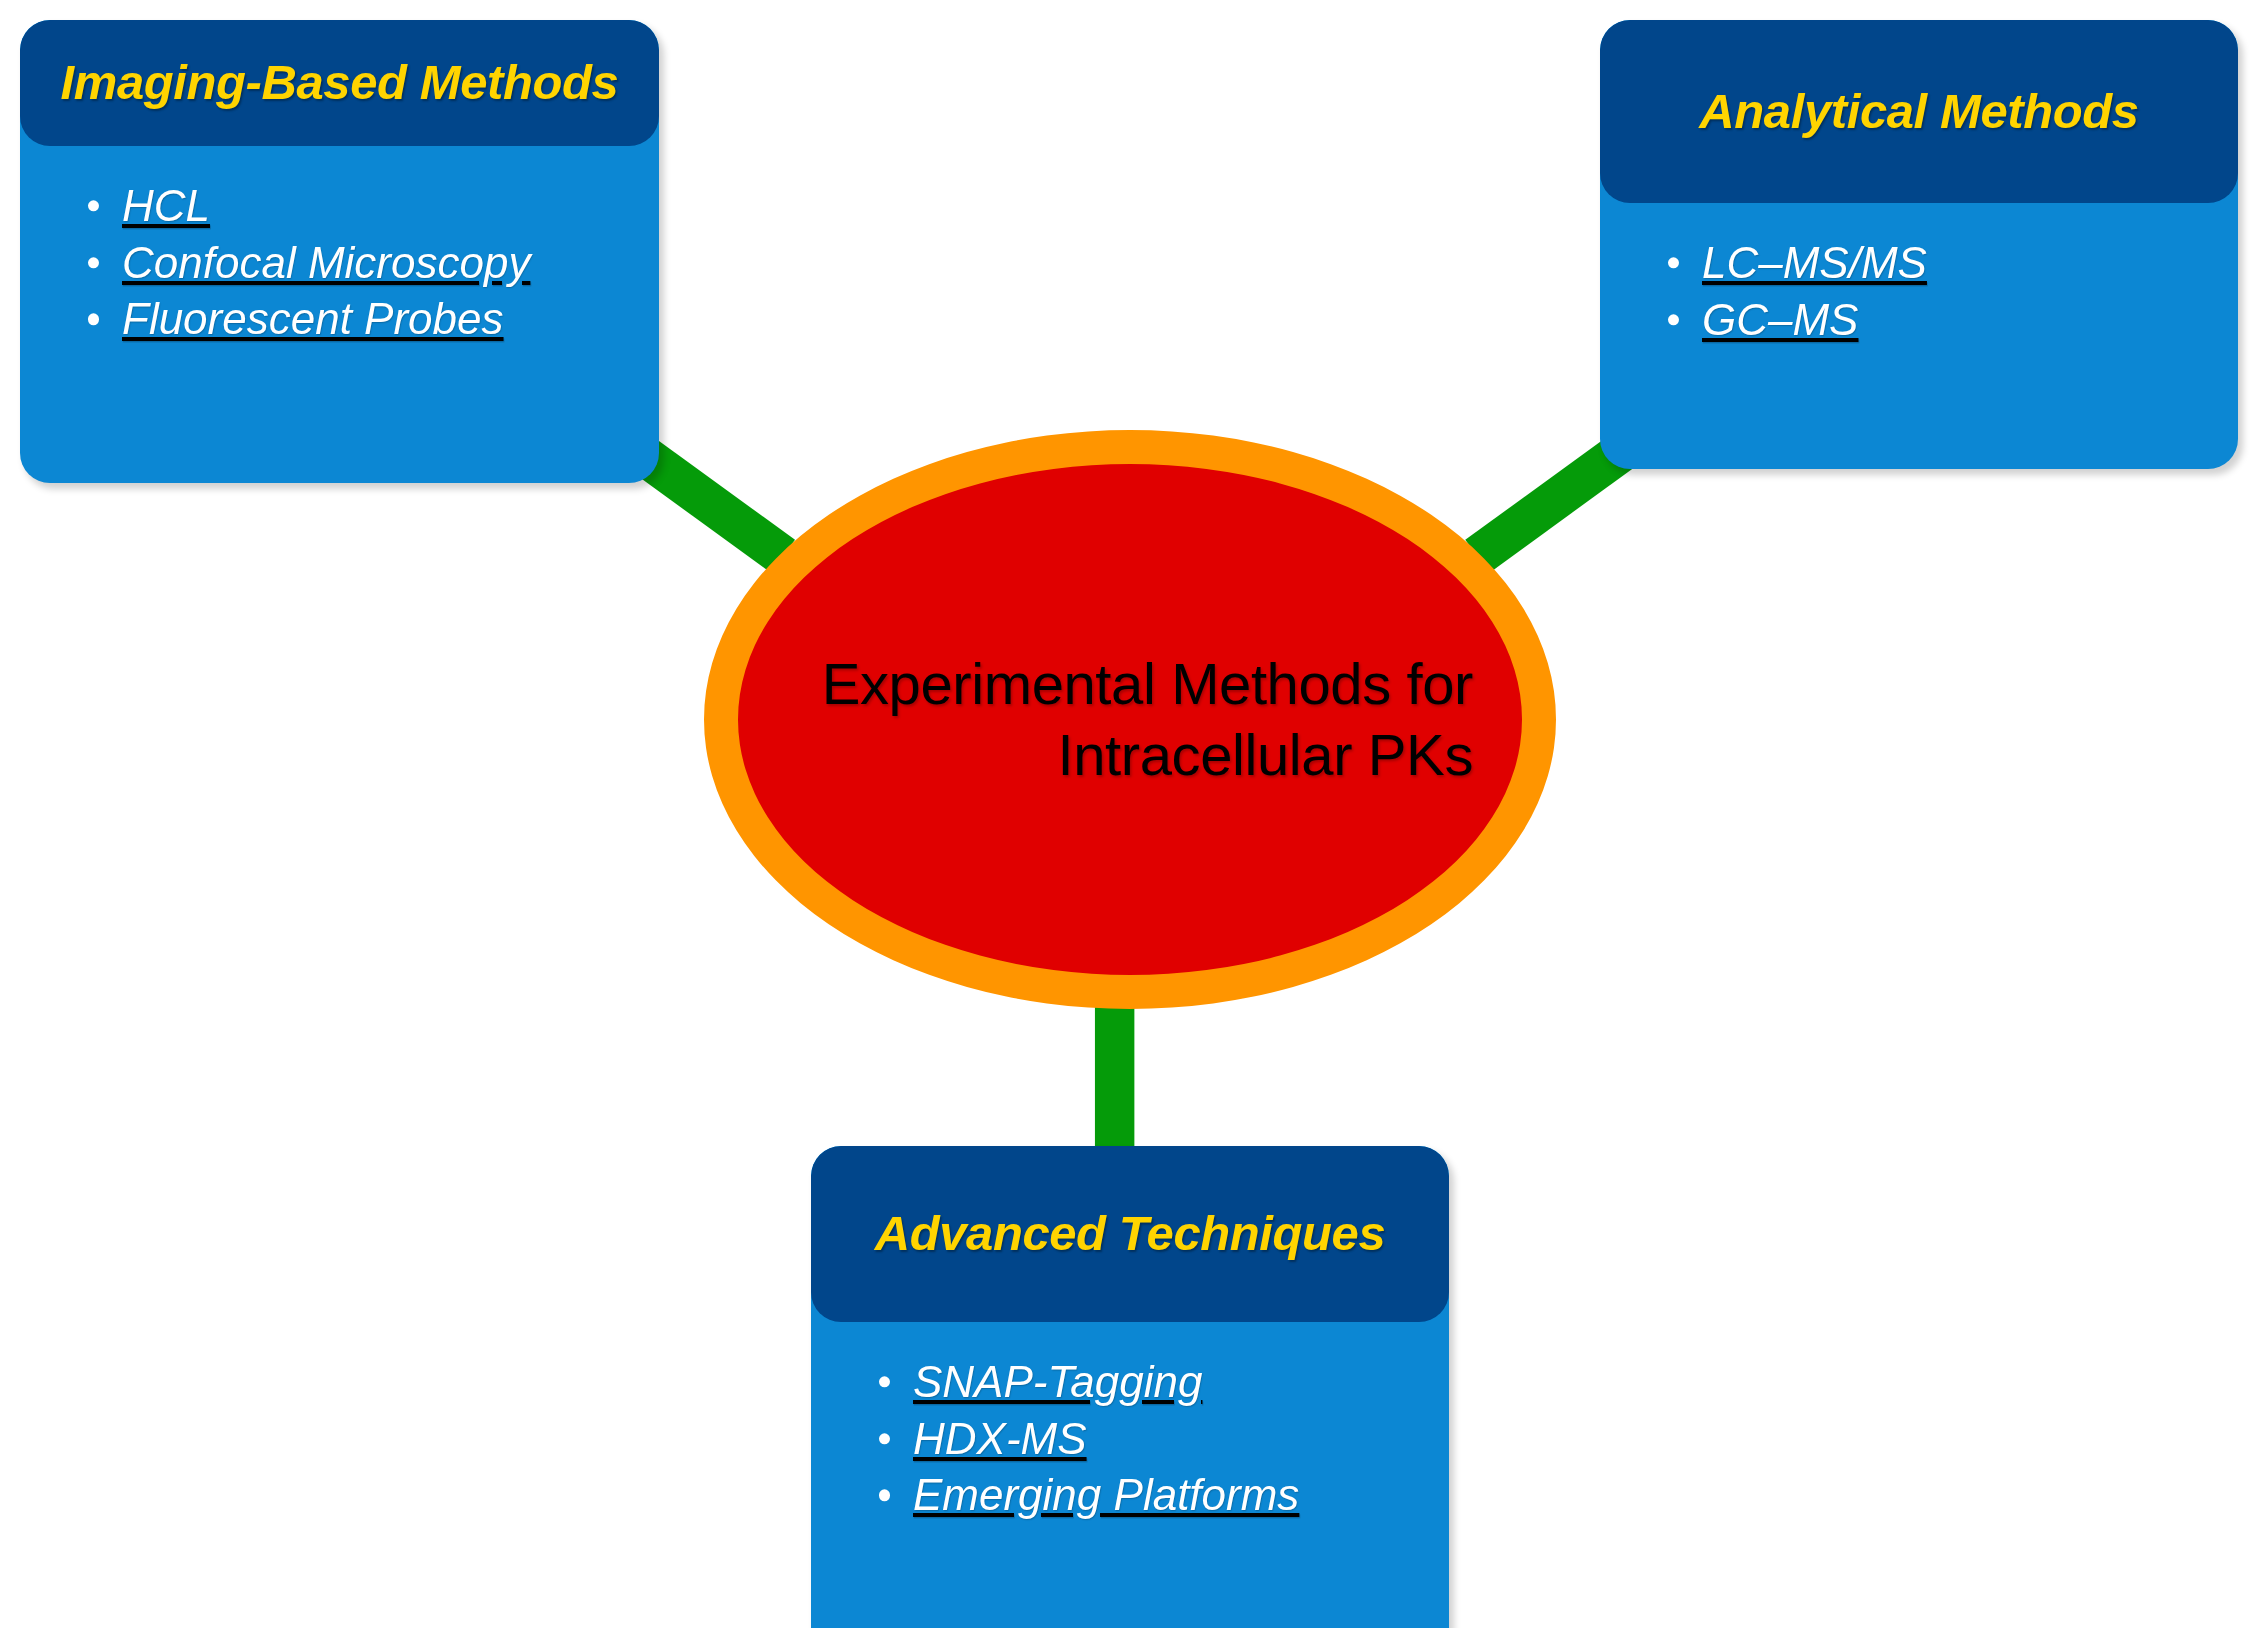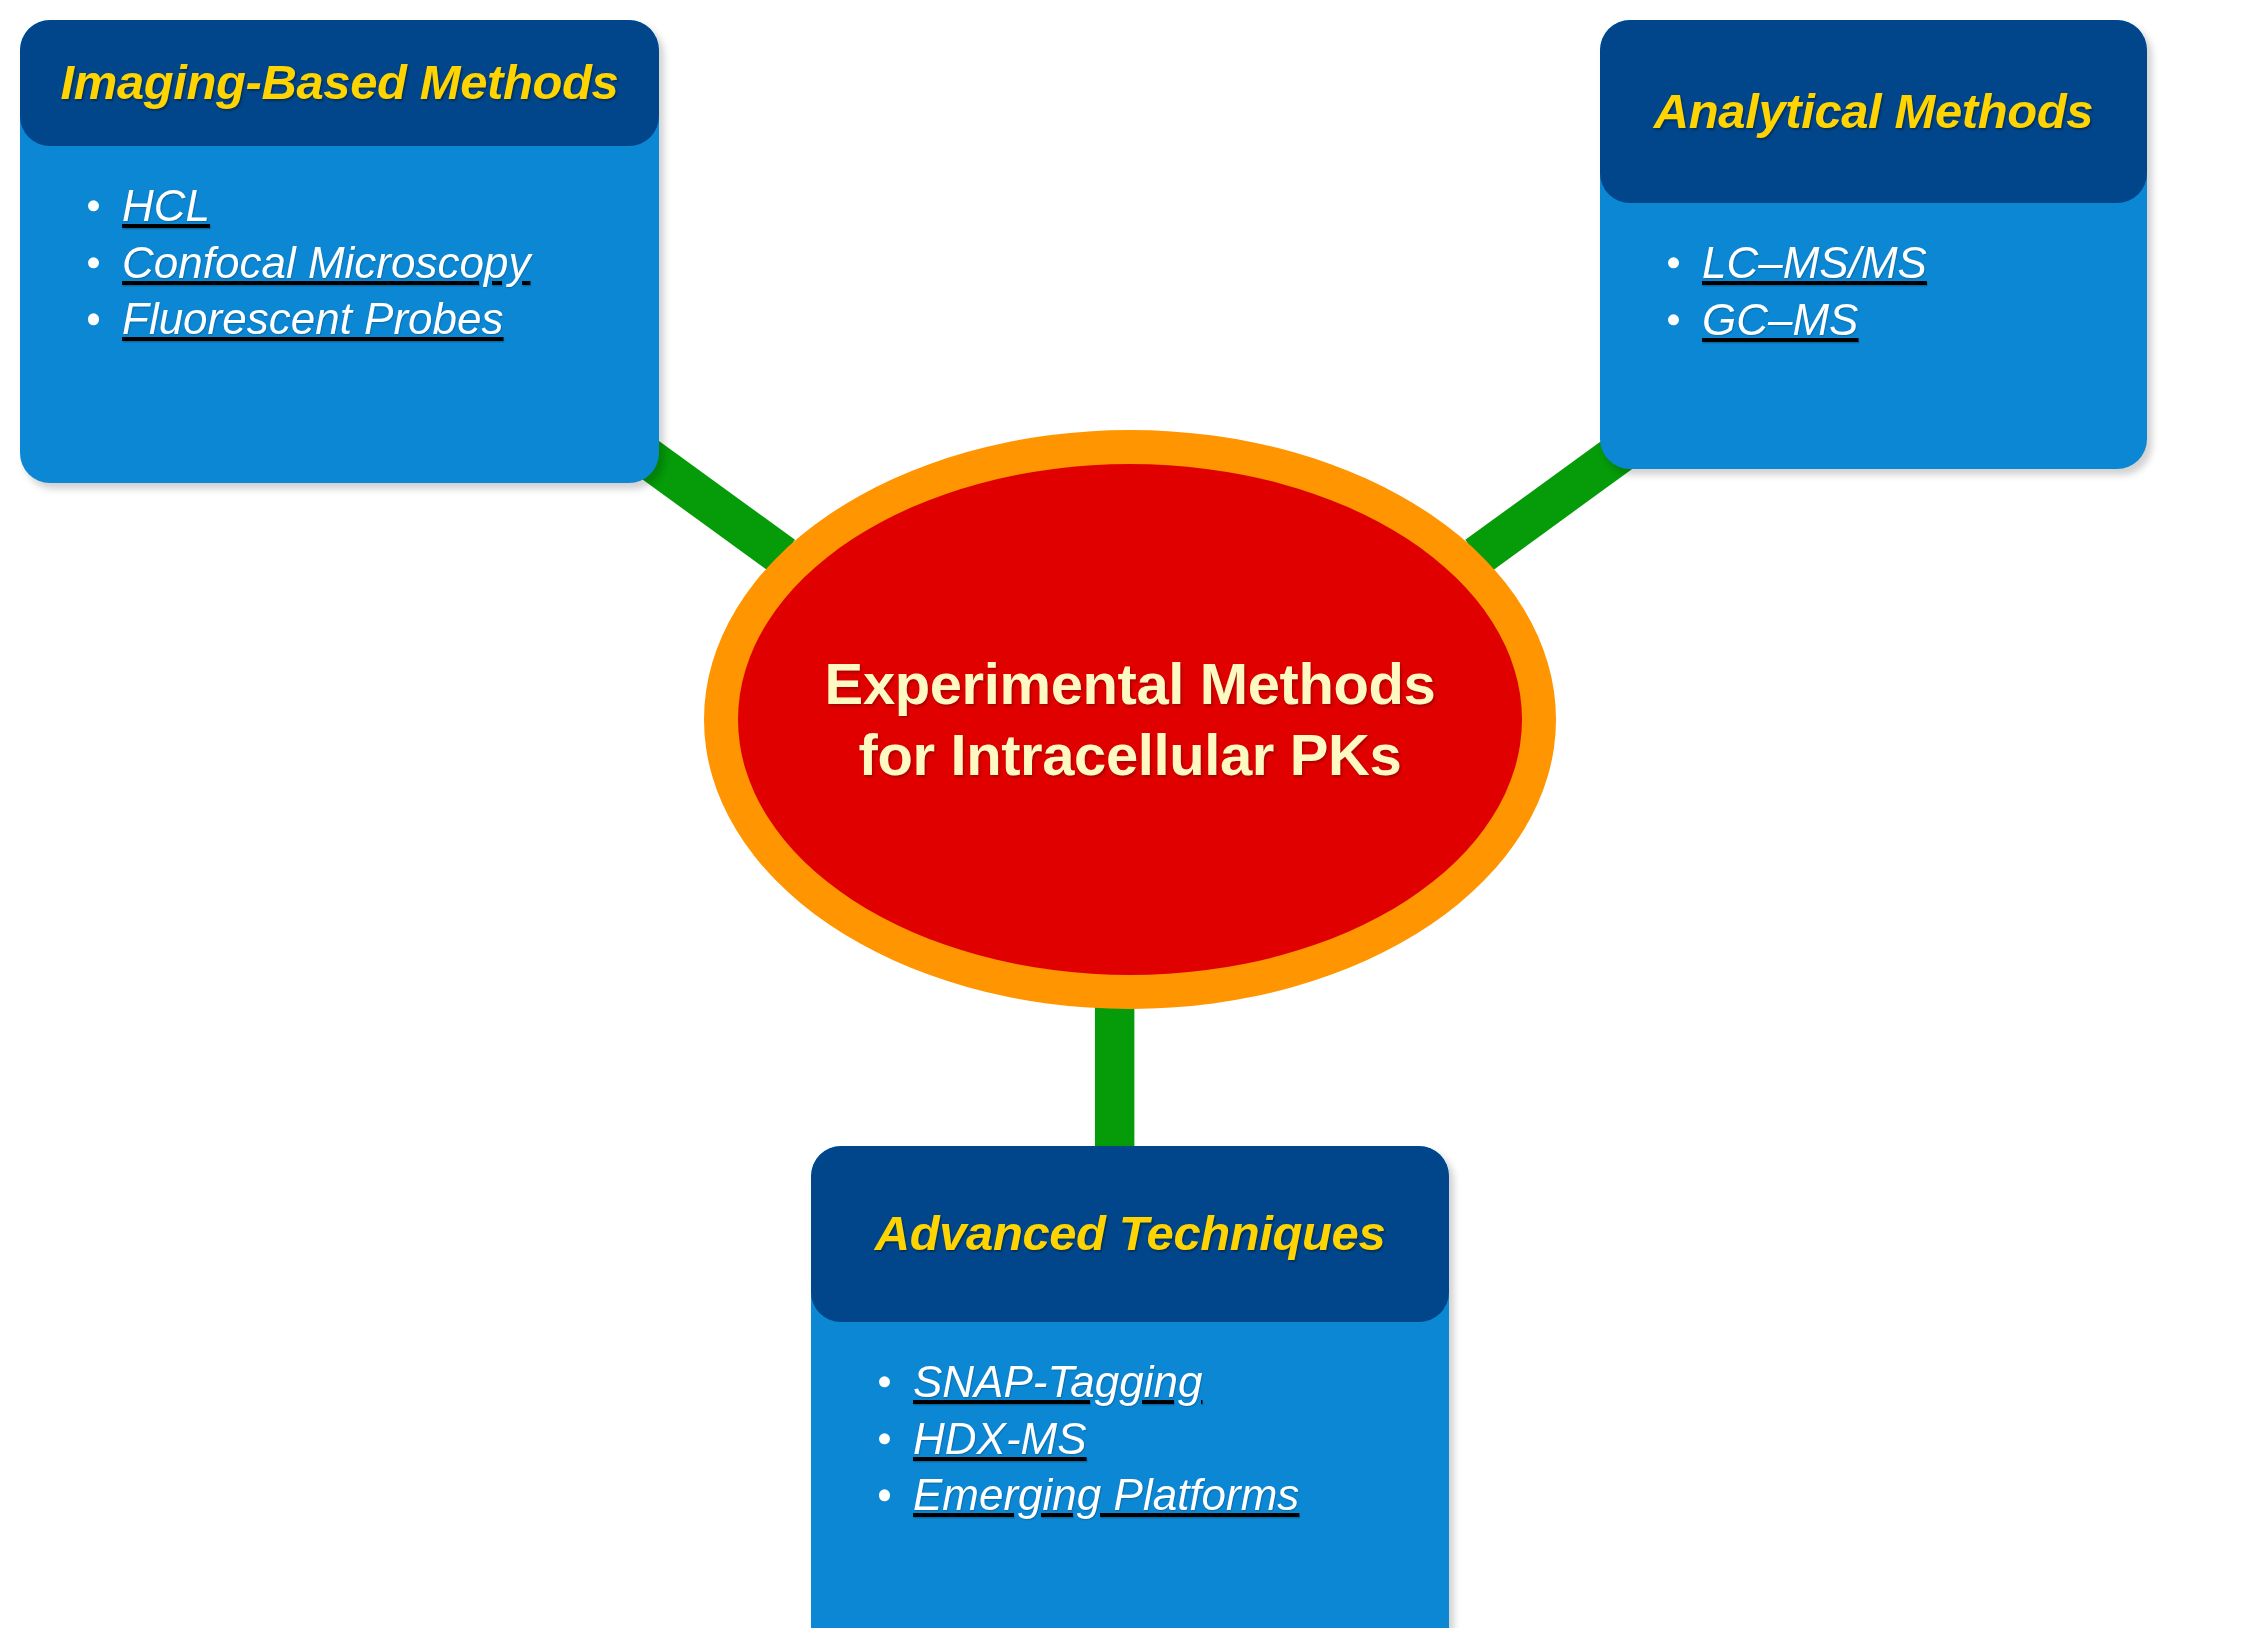--- a/index.html
+++ b/index.html
@@ -93,21 +93,21 @@
   #card-imaging {
     left: 20px; top: 20px;
     width: 639px; height: 463px;
   }
   #card-imaging .card-header { height: 126px; padding: 0 38px; }
   #card-imaging .card-title { font-size: 49px; }
   #card-imaging .bullet-item { font-size: 44px; margin-bottom: 12.7px; }
 
   #card-analytical {
     left: 1600px; top: 20px;
-    width: 547px; height: 449px;
+    width: 638px; height: 449px;
   }
   #card-analytical .card-header { height: 183px; padding: 0 27px; }
   #card-analytical .card-title { font-size: 49px; }
   #card-analytical .bullet-item { font-size: 44px; margin-bottom: 12.7px; }
 
   #card-advanced {
     left: 811px; top: 1146px;
     width: 638px; height: 576px;
   }
   #card-advanced .card-header { height: 176px; padding: 0 31px; }
@@ -122,25 +122,25 @@
     width: 852px; height: 579px;
     border-radius: 50%;
     background: #E00000;
     border: 34px solid #FF9500;
     box-sizing: border-box;
     display: flex;
     align-items: center;
     justify-content: center;
   }
   #hub-label {
-    color: #fef9c3;
-    font-weight: bold;
+    color: #000000;
+    font-weight: normal;
     font-size: 58px;
     line-height: 1.22;
-    text-align: center;
+    text-align: right;
     letter-spacing: -0.4px;
     text-shadow: 1.4px 2.1px 2.8px rgba(0,0,0,0.25);
     padding: 0 49px;
   }
 </style>
 </head>
 <body>
 
 <div id="canvas">
 

